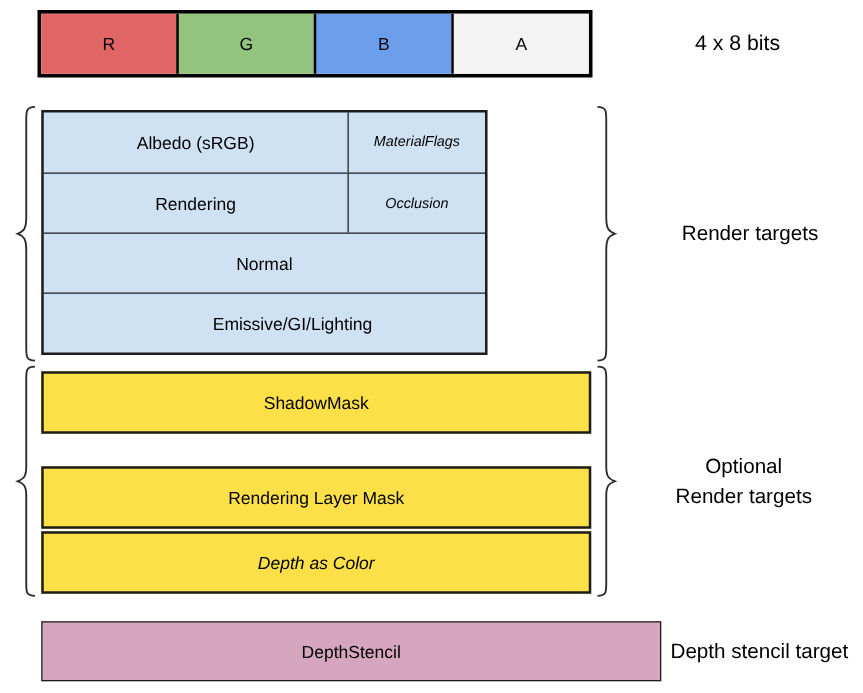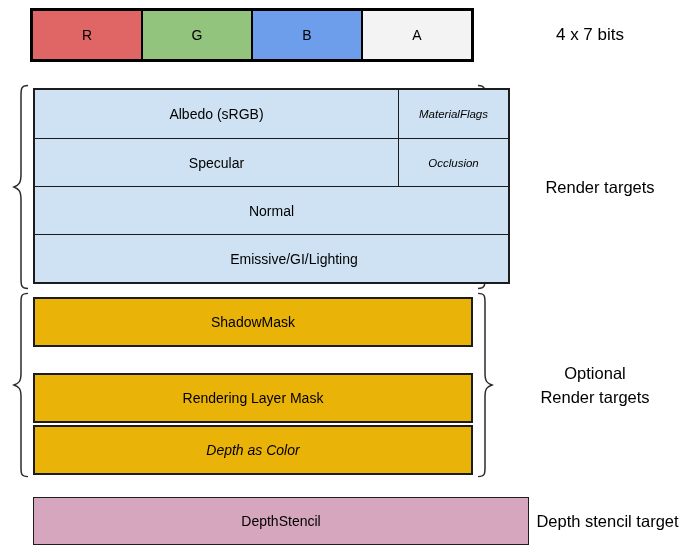--- a/index.html
+++ b/index.html
@@ -38,21 +38,21 @@
     display: flex;
     align-items: center;
     justify-content: center;
     font-size: 17px;
   }
 
   
   .rt-table {
     position: absolute;
     left: 33px; top: 88px;
-    width: 477px; height: 196px;
+    width: 357px; height: 196px;
     border: 2px solid #1c1c1c;
     background: #cfe2f3;
   }
   .rt-row {
     display: flex;
     height: 48px;
     border-top: 1.5px solid #1c1c1c;
   }
   .rt-row:first-child { border-top: none; }
   .rt-cell {
@@ -69,21 +69,21 @@
     font-style: italic;
   }
   .rt-cell.full { flex: 1; padding-left: 45px; }
 
   
   .opt-box {
     position: absolute;
     left: 33px;
     width: 440px; height: 50px;
     border: 2px solid #1c1c1c;
-    background: #eab308;
+    background: #fde047;
     display: flex;
     align-items: center;
     justify-content: center;
     font-size: 14px;
   }
   .opt-box.b1 { top: 297px; }
   .opt-box.b2 { top: 361px; margin-top: 12px; }
   .opt-box.b3 { top: 425px; font-style: italic; }
 
   
@@ -126,40 +126,40 @@
 <body>
 
 <div class="canvas">
 
   <div class="rgba-bar">
     <div class="rgba-cell" style="background: rgb(224, 102, 102);">R</div>
     <div class="rgba-cell" style="background: rgb(147, 196, 125);">G</div>
     <div class="rgba-cell" style="background: rgb(109, 158, 235);">B</div>
     <div class="rgba-cell" style="background: rgb(243, 243, 243);">A</div>
   </div>
-  <div class="bits-caption">4 x 7 bits</div>
+  <div class="bits-caption">4 x 8 bits</div>
 
   <div class="brace brL1">
     <svg viewBox="0 0 18 206" preserveAspectRatio="none" fill="none">
       <path d="M 16 1.5 C 9 1.5 9 5 9 12 L 9 90 C 9 99 7 101 2 103 C 7 105 9 107 9 116 L 9 194 C 9 201 9 204.5 16 204.5" stroke="#2b2b2b" stroke-width="1.5"></path>
     </svg>
   </div>
   <div class="brace brR1">
     <svg viewBox="0 0 18 206" preserveAspectRatio="none" fill="none">
       <path d="M 2 1.5 C 9 1.5 9 5 9 12 L 9 90 C 9 99 11 101 16 103 C 11 105 9 107 9 116 L 9 194 C 9 201 9 204.5 2 204.5" stroke="#2b2b2b" stroke-width="1.5"></path>
     </svg>
   </div>
 
   <div class="rt-table">
     <div class="rt-row">
       <div class="rt-cell main">Albedo (sRGB)</div>
       <div class="rt-cell alpha">MaterialFlags</div>
     </div>
     <div class="rt-row">
-      <div class="rt-cell main">Specular</div>
+      <div class="rt-cell main">Rendering</div>
       <div class="rt-cell alpha">Occlusion</div>
     </div>
     <div class="rt-row">
       <div class="rt-cell main">Normal</div>
     </div>
     <div class="rt-row">
       <div class="rt-cell full">Emissive/GI/Lighting</div>
     </div>
   </div>
   <div class="side-label lbl-rt">Render targets</div>

